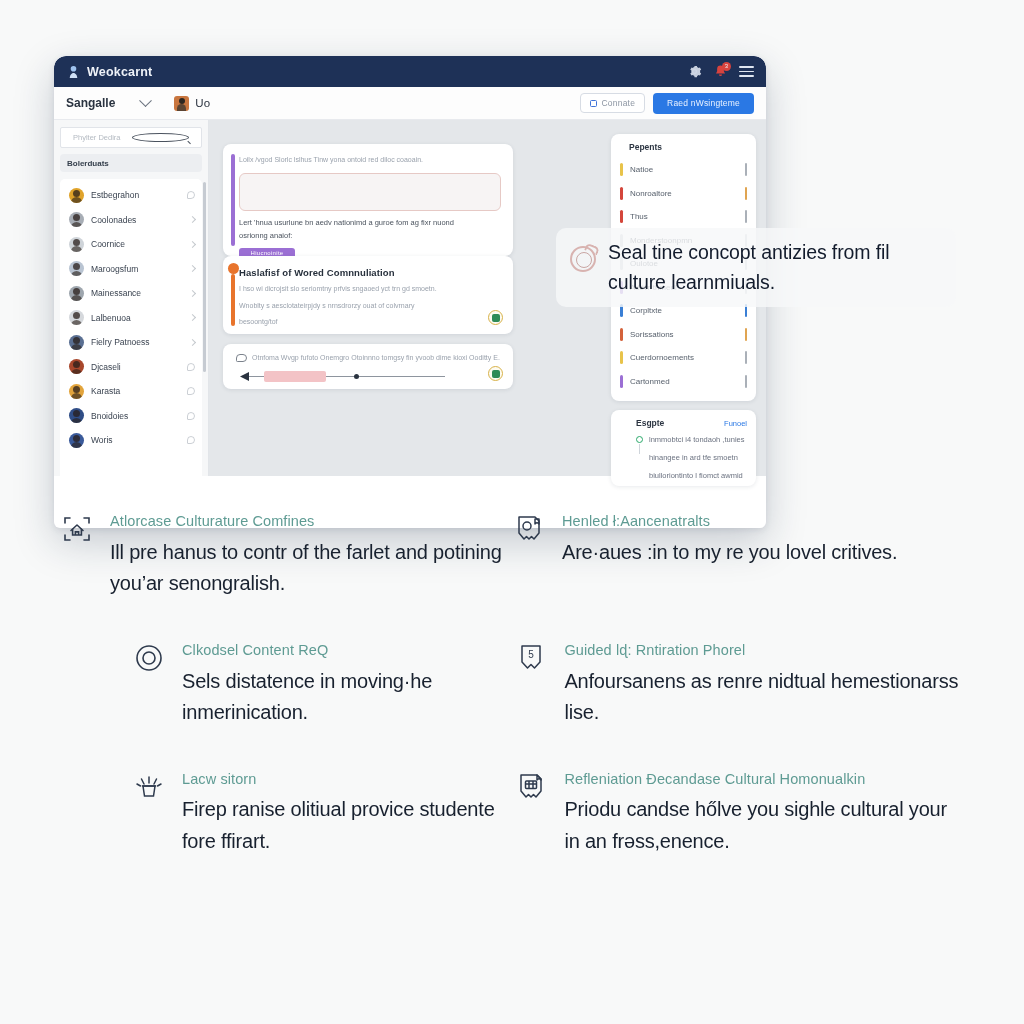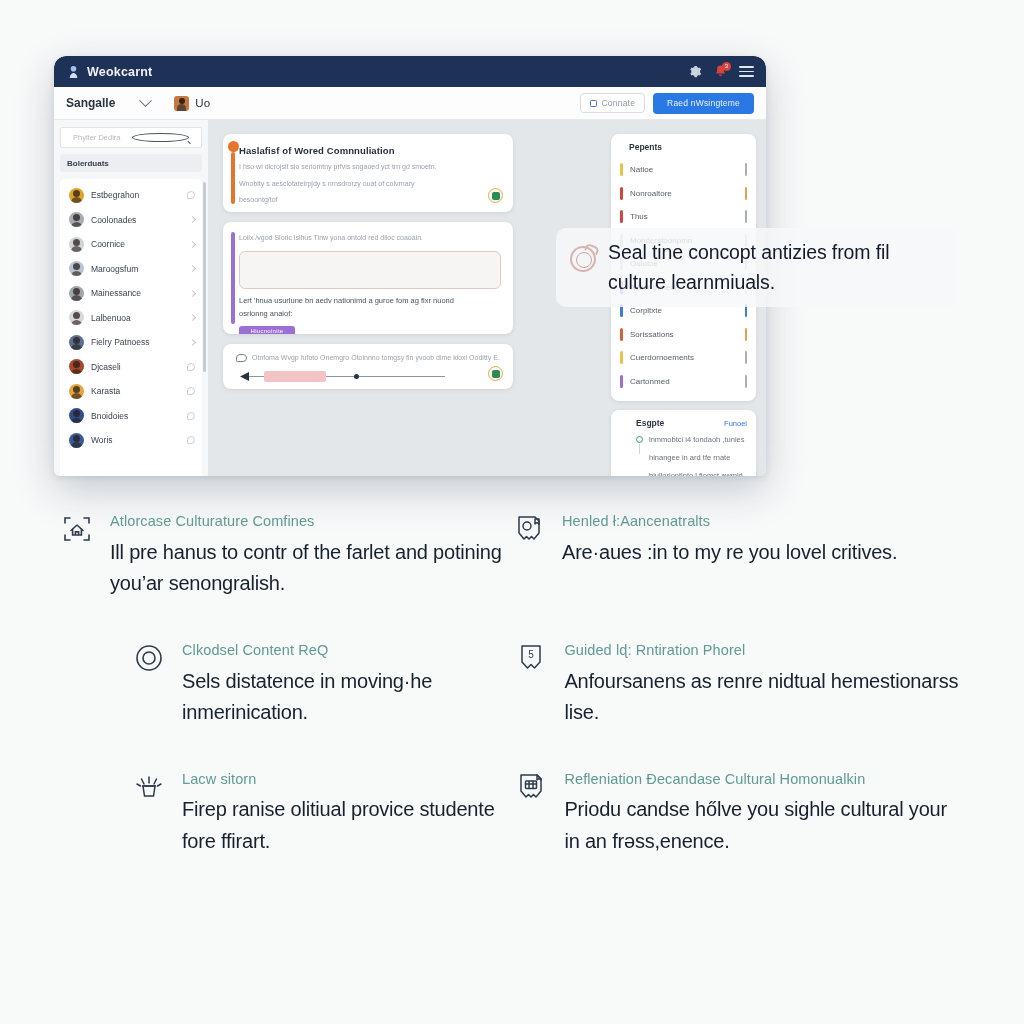--- a/index.html
+++ b/index.html
@@ -7,21 +7,21 @@
     width: 1024px; height: 1024px;
     background: #f7f8f8;
     font-family: "Liberation Sans", sans-serif;
     overflow: hidden;
   }
   #root { position: relative; width: 1024px; height: 1024px; background: #f8f9f9; }
 
   
   .app-window {
     position: absolute; left: 54px; top: 56px;
-    width: 712px; height: 420px;
+    width: 712px; height: 472px;
     border-radius: 12px 12px 6px 6px;
     background: #ffffff;
     box-shadow: 0 14px 40px rgba(25,40,70,.22), 0 2px 6px rgba(25,40,70,.10);
     overflow: hidden;
   }
   .titlebar {
     height: 31px; background: #1e3157;
     display: flex; align-items: center; padding: 0 12px;
     border-radius: 12px 12px 0 0;
   }
@@ -290,42 +290,42 @@
               <span class="pav" style="background:#3a5a9a"></span>
               <span class="pname">Woris</span>
               <span class="ptrail b"></span>
             </div>
           </div>
         <div class="sb-scroll"></div>
       </div>
 
       <div class="canvas">
 
-        <div class="card card-a">
-          <span class="dot-top" style="background:#e8742c"></span>
-          <span class="accent" style="top:18px;height:52px;background:#e8742c"></span>
-          <div class="c-title">Haslafisf of Wored Comnnuliation</div>
-          <div class="c-text">I hso wi dicrojsit slo seriomtny prfvis sngaoed yct trn gd smoetn.</div>
-          <div class="c-text">Wnoblty s aesclotateirpjdy s nrnsdrorzy ouat of colvrnary</div>
-          <div class="c-text">besoontg/tof</div>
-
-          <span class="seal">
-              <i></i>
-            </span>
-        </div>
-
         <div class="card card-b">
           <span class="accent" style="top:10px;height:92px;background:#9b6fd4"></span>
           <div class="c-text" style="margin-top:1px">Loilx /vgod Slorlc lslhus Tinw yona ontoid red diloc coaoain.</div>
           <div class="textarea"></div>
           <div class="c-text" style="color:#4b535e;font-size:7.5px">Lert 'hnua usurlune bn aedv nationimd a guroe fom ag fixr nuond</div>
           <div class="c-text" style="color:#4b535e;font-size:7.5px;margin-top:2px">osrionng anaiof:</div>
           <div class="pill" style="background:#9b6fd4;width:56px">
             <span>Hiucnoinite</span>
           </div>
+        </div>
+
+        <div class="card card-a">
+          <span class="dot-top" style="background:#e8742c"></span>
+          <span class="accent" style="top:18px;height:52px;background:#e8742c"></span>
+          <div class="c-title">Haslafisf of Wored Comnnuliation</div>
+          <div class="c-text">I hso wi dicrojsit slo seriomtny prfvis sngaoed yct trn gd smoetn.</div>
+          <div class="c-text">Wnoblty s aesclotateirpjdy s nrnsdrorzy ouat of colvrnary</div>
+          <div class="c-text">besoontg/tof</div>
+
+          <span class="seal">
+              <i></i>
+            </span>
         </div>
 
         <div class="card card-c">
           <div style="display:flex;align-items:center;gap:5px">
             <span class="icon-swirl"></span>
             <span class="c-text" style="margin-top:0">Otnfoma Wvgp fufoto Onemgro Otoinnno tomgsy fin yvoob dime kioxi Ooditty E.</span>
           </div>
           <div class="slider">
             <span class="track"></span>
             <span class="fill"></span>
@@ -399,21 +399,21 @@
               <span class="link">Funoel</span>
             </div>
             <div id="tl-rows">
                 <div class="tl-row">
                   <span class="tl-dot"></span>
                   <span class="tl-line"></span>
                   <span class="tl-txt">lnmmobtci i4 tondaoh ,tunies</span>
                 </div>
                 <div class="tl-row">
                   <span style="flex:0 0 7px"></span>
-                  <span class="tl-txt">hinangee in ard tfe rnate</span>
+                  <span class="tl-txt">hinangee in ard tfe smoetn</span>
                 </div>
                 <div class="tl-row">
                   <span style="flex:0 0 7px"></span>
                   <span class="tl-txt">biulloriontinto l fiomct awmid</span>
                 </div>
               </div>
           </div>
         </div>
 
       </div>

